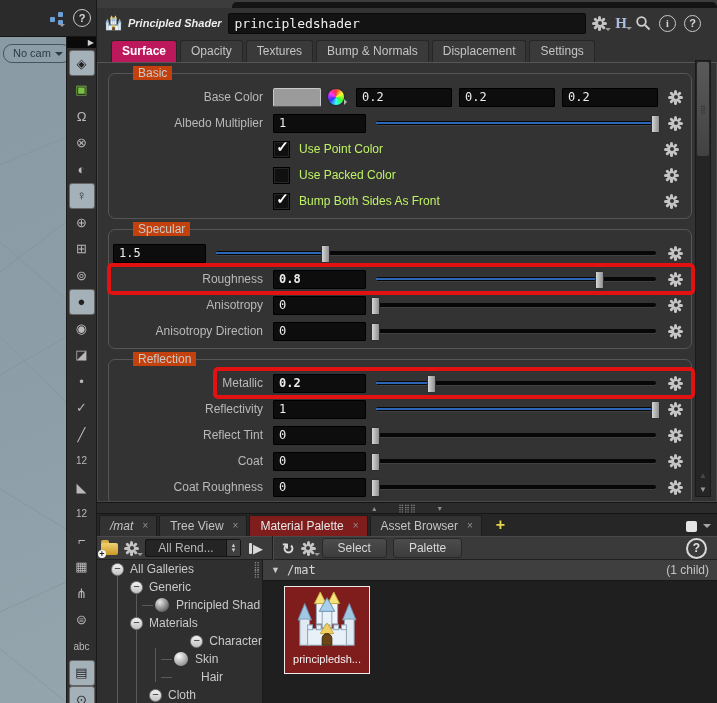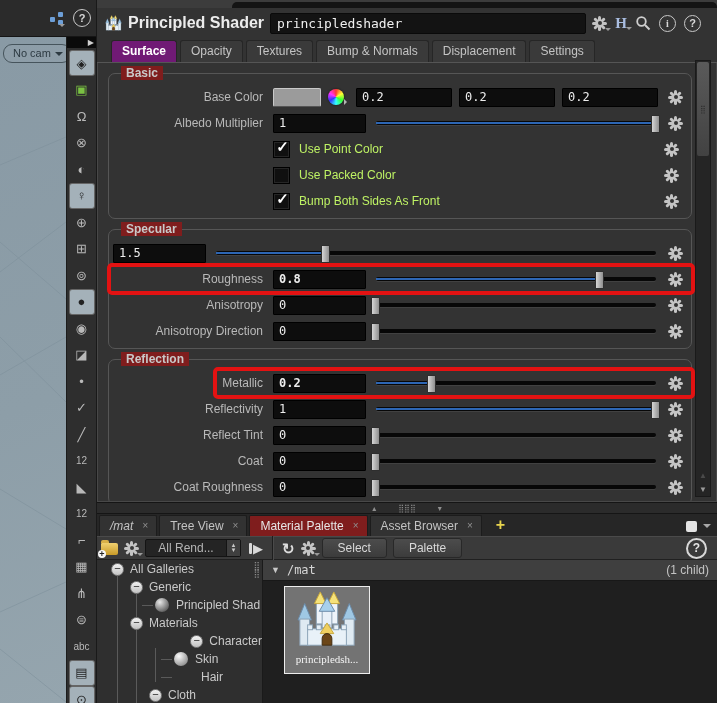--- a/index.html
+++ b/index.html
@@ -37,21 +37,21 @@
   .dico.green{color:#7ac143;}
   .dico.small{font-size:10px;}
   
   #pane{position:absolute;left:96px;top:0;width:621px;height:703px;background:#333;
         border-left:1px solid #191919;box-sizing:border-box;}
   #topedge{position:relative;height:8px;background:#3c3c3c;}
   #topedge .blackbar{position:absolute;left:135px;right:0;top:2px;bottom:0;background:#141414;border-radius:5px 5px 0 0;}
   #hdr{height:26px;display:flex;align-items:center;gap:6px;padding:2px 10px 0 8px;}
   .castle16{width:17px;height:17px;position:relative;flex:0 0 17px;}
   .castle16::after{content:"";position:absolute;right:-3px;bottom:-2px;border:3px solid transparent;border-top-color:#0c0c0c;}
-  #hdr .ntitle{font-weight:bold;color:#ececec;font-size:16px;white-space:nowrap;}
+  #hdr .ntitle{font-weight:bold;color:#ececec;font-size:11px;white-space:nowrap;font-style:italic;}
   #hdr .nfield{flex:1;height:19px;background:#131313;border:1px solid #0a0a0a;border-radius:2px;
                color:#f0f0f0;font-family:"DejaVu Sans Mono",monospace;font-size:13px;line-height:19px;padding:0 6px;}
   .hicons{display:flex;align-items:center;gap:8px;padding-right:6px;}
   .hlogo{color:#a9bde0;font-weight:bold;font-size:15px;font-family:"Liberation Serif",serif;position:relative;}
   .hlogo::after{content:"";position:absolute;right:-5px;bottom:-1px;border:3px solid transparent;border-top-color:#9a9a9a;}
   .mag{width:16px;height:16px;}
   .icircle{width:15px;height:15px;border:1.5px solid #c9c9c9;border-radius:50%;color:#d8d8d8;
            font-size:10px;font-family:"Liberation Serif",serif;font-weight:bold;line-height:15px;text-align:center;}
   
   .gstar{width:15px;height:15px;position:relative;display:inline-block;flex:0 0 15px;}
@@ -59,25 +59,25 @@
   .gstar i:nth-child(2){transform:rotate(45deg);}
   .gstar i:nth-child(3){transform:rotate(90deg);}
   .gstar i:nth-child(4){transform:rotate(135deg);}
   .gstar::after{content:"";position:absolute;left:5.5px;top:5.5px;width:4px;height:4px;border-radius:50%;background:#333;}
   #hdr .gstar::after{background:#333;}
   .gstar.menu::before{content:"";position:absolute;right:-4px;bottom:-3px;border:3px solid transparent;border-top-color:#9a9a9a;z-index:2;}
   
   #tabs{display:flex;align-items:flex-end;padding:4px 0 0 14px;height:22px;border-bottom:1px solid #555;}
   .tab{background:#3a3a3a;border:1px solid #262626;border-bottom:none;border-radius:3px 3px 0 0;
        padding:3px 10px 4px 10px;margin-right:3px;color:#c4c4c4;white-space:nowrap;}
-  .tab.active{background:#701a75;color:#fff;font-weight:bold;}
+  .tab.active{background:#be185d;color:#fff;font-weight:bold;}
   
   #body{position:relative;height:438px;border:1px solid #484848;border-top:none;margin:0;background:#333;overflow:hidden;}
   .fieldset{position:relative;border:1px solid #565656;border-radius:7px;margin:10px 24px 6px 10px;padding:10px 4px 4px 4px;}
-  .fieldset .ftitle{position:absolute;top:-8px;left:12px;background:#7f1d1d;padding:0 5px;color:#c9c9c9;font-weight:bold;}
+  .fieldset .ftitle{position:absolute;top:-8px;left:24px;background:#c2410c;padding:0 5px;color:#c9c9c9;}
   .prow{display:flex;align-items:center;height:26px;padding:0 4px 0 0;position:relative;}
   .plabel{width:150px;text-align:right;color:#b9b9b9;padding-right:10px;flex:0 0 150px;white-space:nowrap;overflow:hidden;}
   .pfield{width:86px;flex:0 0 86px;height:17px;background:#0d0d0d;border:1px solid #000;border-radius:1px;
           color:#ededed;font-family:"DejaVu Sans Mono",monospace;font-size:12px;line-height:17px;padding:0 0 0 5px;}
   .pfield.bold{font-weight:bold;}
   .pfield.grow{flex:1;width:auto;}
   .slider{flex:1;height:17px;position:relative;margin:0 12px 0 10px;}
   .track{position:absolute;left:0;right:0;top:6px;height:4px;background:#070707;border-radius:2px;
          box-shadow:0 1px 0 rgba(255,255,255,0.07);}
   .fill{position:absolute;left:0;top:7px;height:2.5px;background:#2d66b4;}
@@ -151,22 +151,22 @@
   .sphere{width:14px;height:14px;border-radius:50%;flex:0 0 14px;margin-right:7px;
           background:radial-gradient(circle at 35% 30%,#e8e8e8,#6a6a6a 70%,#3a3a3a);}
   .sphere.lt{background:radial-gradient(circle at 35% 30%,#fbfbfb,#9a9a9a 70%,#5a5a5a);}
   .stub{width:11px;height:1px;background:#5a5a5a;flex:0 0 11px;margin-right:2px;}
   .treegrip{position:absolute;right:2px;top:3px;color:#8a8a8a;font-size:9px;line-height:7px;text-align:center;}
   #palette{flex:1;background:#1f1f1f;display:flex;flex-direction:column;}
   #palhdr{height:20px;background:#3f3f3f;border-bottom:1px solid #181818;display:flex;align-items:center;
           padding:0 8px;color:#d6d6d6;gap:7px;flex:0 0 20px;}
   #palhdr .tri{font-size:9px;color:#c8c8c8;}
   #palhdr .cnt{margin-left:auto;color:#c4c4c4;}
-  .tile{position:relative;width:86px;height:88px;margin:5px 0 0 21px;background:#737373;border:1px solid #ededed;
-        display:flex;flex-direction:column;align-items:center;box-sizing:border-box;font-family:Liberation Serif, serif;}
+  .tile{position:relative;width:86px;height:88px;margin:5px 0 0 21px;background:#7f1d1d;border:1px solid #ededed;
+        display:flex;flex-direction:column;align-items:center;box-sizing:border-box;}
   .tile svg{margin-top:3px;}
   .tile .tlabel2{color:#f4f4f4;font-size:11px;margin-top:1px;white-space:nowrap;overflow:hidden;max-width:80px;}
   .mono{font-family:"DejaVu Sans Mono",monospace;}
 </style>
 </head>
 <body>
 
 <svg width="0" height="0" style="position:absolute">
   <defs>
     <g id="castle">

